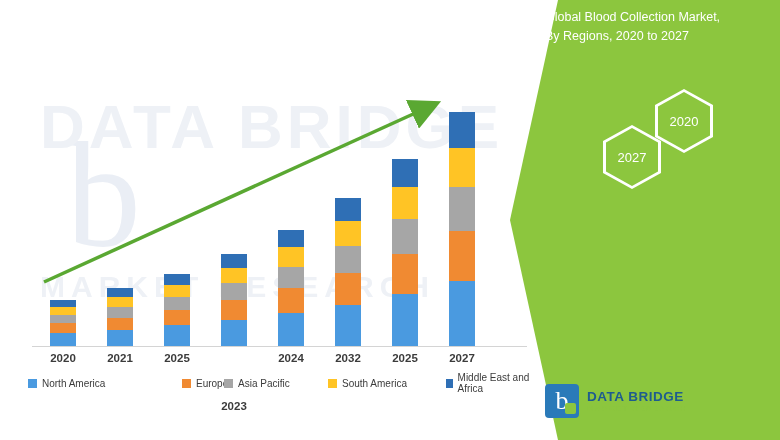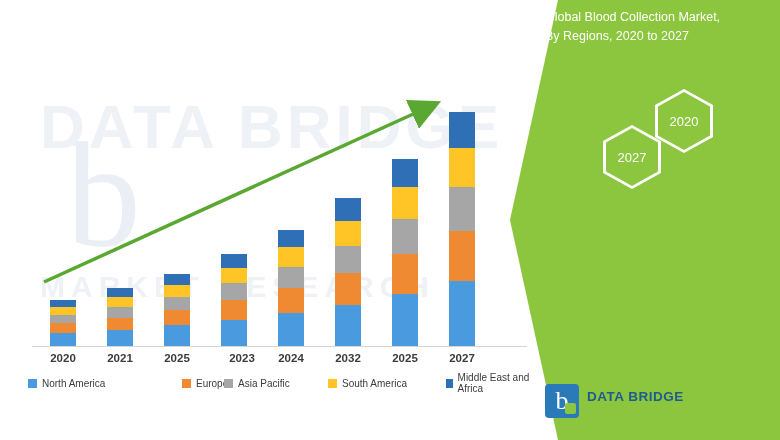--- a/index.html
+++ b/index.html
@@ -198,21 +198,21 @@
           <path d="M0,0 L9,4.5 L0,9 z" fill="#5aa832"></path>
         </marker>
       </defs>
       <line x1="12" y1="186" x2="390" y2="14" stroke="#5aa832" stroke-width="3.5" marker-end="url(#ah)"></line>
     </svg>
   <div class="axis-line"></div>
   <div class="xlabels" id="xlabels">
       <div class="xlab" style="left: 6px;">2020</div>
       <div class="xlab" style="left: 63px;">2021</div>
       <div class="xlab" style="left: 120px;">2025</div>
-      <div class="xlab" style="left: 185px;">2023</div>
+      <div class="xlab" style="left: 177px; margin-top: 48px;">2023</div>
       <div class="xlab" style="left: 234px;">2024</div>
       <div class="xlab" style="left: 291px;">2032</div>
       <div class="xlab" style="left: 348px;">2025</div>
       <div class="xlab" style="left: 405px;">2027</div>
     </div>
 
   <div class="legend" id="legend">
       <div class="leg-item" style="left: 8px;">
         <span class="leg-box" style="background: rgb(74, 154, 224);"></span>
         <span class="leg-txt">North America</span>

